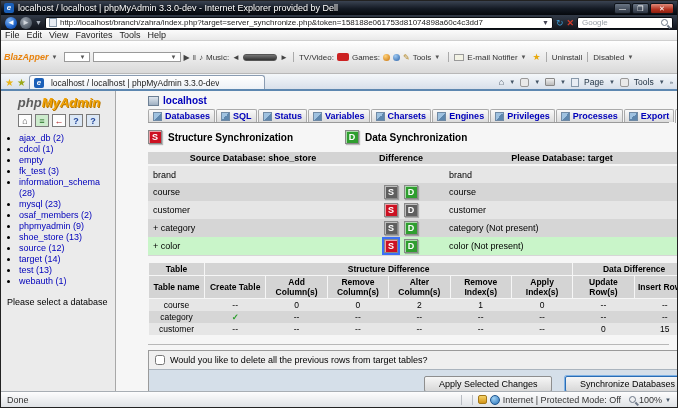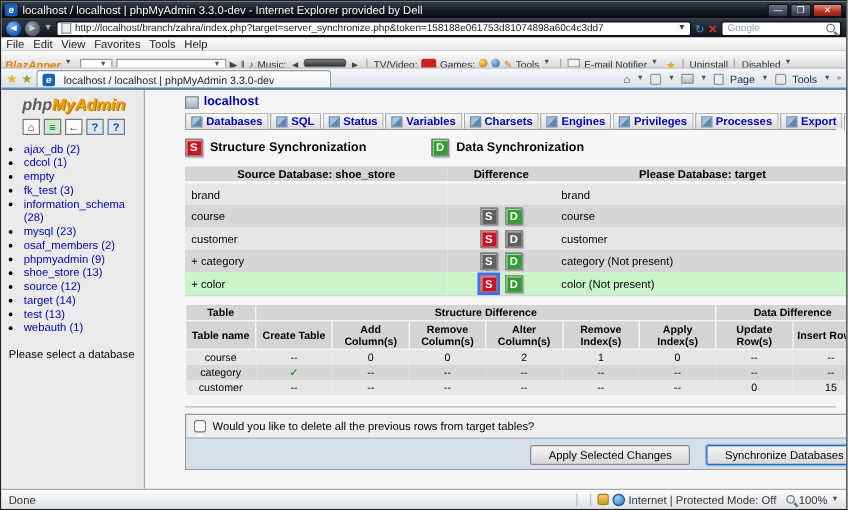--- a/index.html
+++ b/index.html
@@ -29,21 +29,21 @@
   .searchbox { width:96px; height:12px; background:#fff; border:1px solid #0a0d12; border-radius:2px; display:flex; align-items:center; padding:0 4px; }
   .search-text { font-size:8px; color:#9aa0a8; flex:1; }
   .mag { width:7px; height:7px; border:1.5px solid #6b7686; border-radius:50%; position:relative; }
   .mag::after { content:""; position:absolute; width:4px; height:1.5px; background:#6b7686; transform:rotate(45deg); left:5px; top:6px; }
 
   
   .menubar { height:11px; flex:0 0 11px; background:linear-gradient(#fbfbfb,#e9e9e9); border-bottom:1px solid #cfcfcf; display:flex; align-items:center; padding:0 4px; }
   .menu-item { font-size:9px; color:#222; padding:0 7px 0 0; }
 
   
-  .delltoolbar { height:14px; flex:0 0 14px; background:linear-gradient(#ffffff,#d9d9d9); border-bottom:1px solid #b8b8b8; display:flex; padding:6px 3px; gap:3px; font-size:8px; color:#333; white-space:nowrap; overflow:hidden; }
+  .delltoolbar { height:14px; flex:0 0 14px; background:linear-gradient(#ffffff,#d9d9d9); border-bottom:1px solid #b8b8b8; display:flex; align-items:center; padding:16px 3px; gap:3px; font-size:8px; color:#333; white-space:nowrap; overflow:hidden; }
   .brand { color:#e8820c; font-weight:bold; font-style:italic; font-size:9px; }
   .tb-drop { width:9px; color:#555; font-size:6px; }
   .tb-combo { width:88px; height:10px; background:#fff; border:1px solid #9a9a9a; display:flex; align-items:center; justify-content:flex-end; }
   .tb-combo-sm { width:26px; }
   .tb-sep { width:1px; height:10px; background:#aaa; margin:0 2px; }
   .tb-glyph { font-size:8px; color:#444; }
   .tb-slider { width:34px; height:7px; background:linear-gradient(#777,#333); border-radius:3px; border:1px solid #555; }
   .tb-red-ico { width:12px; height:8px; background:#cc2222; border-radius:2px; }
   .tb-ball { width:7px; height:7px; border-radius:50%; background:radial-gradient(circle at 35% 30%,#ffd27a,#c8720b); }
   .tb-ball2 { width:7px; height:7px; border-radius:50%; background:radial-gradient(circle at 35% 30%,#9ec9f2,#2a62a8); }

